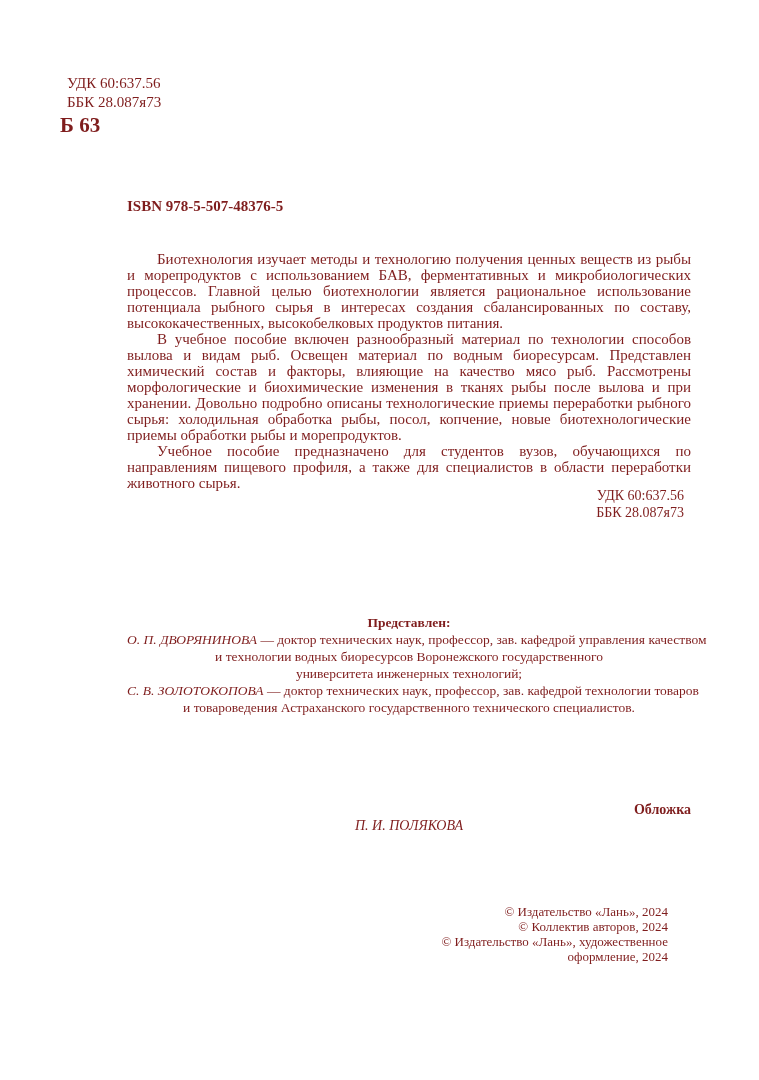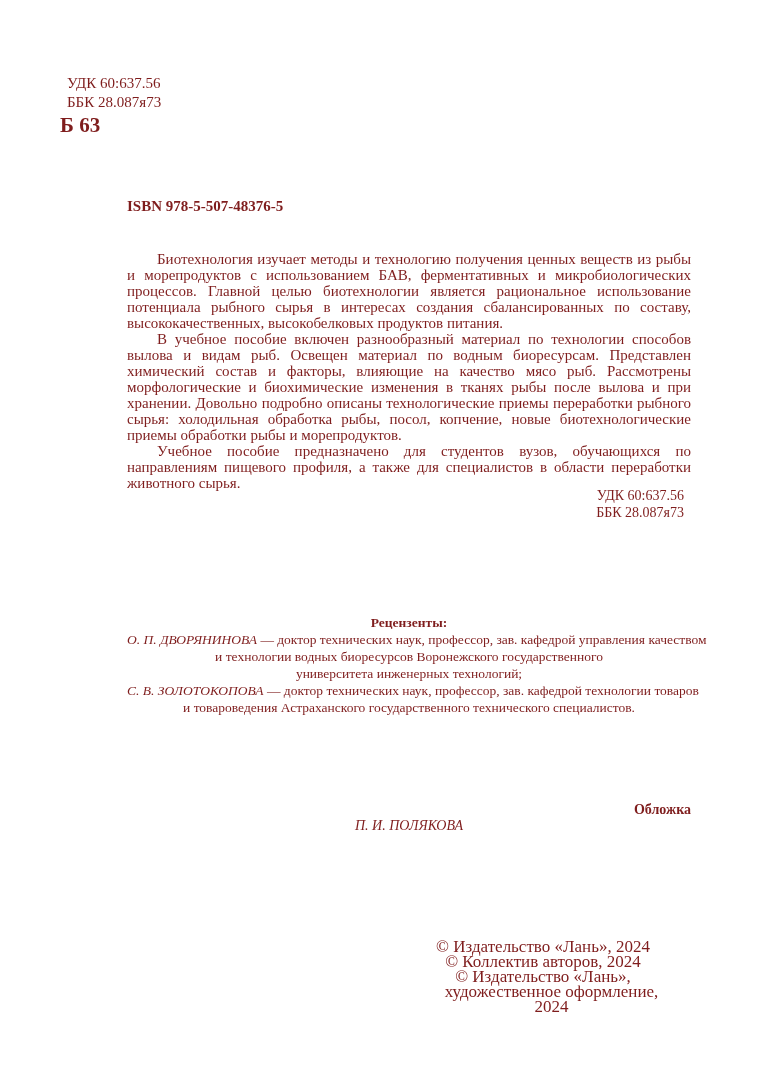--- a/index.html
+++ b/index.html
@@ -54,23 +54,23 @@
   
   .cover{
     left:127px;top:802px;width:564px;
     font-size:14px;line-height:16px;
     text-align:center;
   }
   .cover .heading{font-weight:bold;text-align:right;}
 
   
   .copyright{
-    left:418px;top:939px;width:250px;
-    font-size:17px;line-height:15px;
-    text-align:center;
+    left:418px;top:904px;width:250px;
+    font-size:13px;line-height:15px;
+    text-align:right;
   }
   .copyright div{padding-left:17px;text-indent:-17px;}
 </style>
 </head>
 <body>
 
 <div class="page">
 
   <div class="abs codes-top">
     <div>УДК 60:637.56</div>
@@ -87,21 +87,21 @@
     <p>В учебное пособие включен разнообразный материал по технологии способов вылова и видам рыб. Освещен материал по водным биоресурсам. Представлен химический состав и факторы, влияющие на качество мясо рыб. Рассмотрены морфологические и биохимические изменения в тканях рыбы после вылова и при хранении. Довольно подробно описаны технологические приемы переработки рыбного сырья: холодильная обработка рыбы, посол, копчение, новые биотехнологические приемы обработки рыбы и морепродуктов.</p>
     <p>Учебное пособие предназначено для студентов вузов, обучающихся по направлениям пищевого профиля, а также для специалистов в области переработки животного сырья.</p>
   </div>
 
   <div class="abs codes-bottom">
     <div>УДК 60:637.56</div>
     <div>ББК 28.087я73</div>
   </div>
 
   <div class="abs reviewers">
-    <div class="heading">Рецензенты:</div>
+    <div class="heading">Представлен:</div>
     <div class="rev-line">
       <span class="italic">О. П. ДВОРЯНИНОВА</span><span> — доктор технических наук, профессор, зав. кафедрой управления качеством</span>
     </div>
     <div>и технологии водных биоресурсов Воронежского государственного</div>
     <div>университета инженерных технологий;</div>
     <div class="rev-line">
       <span class="italic">С. В. ЗОЛОТОКОПОВА</span><span> — доктор технических наук, профессор, зав. кафедрой технологии товаров</span>
     </div>
     <div>и товароведения Астраханского государственного технического специалистов.</div>
   </div>

